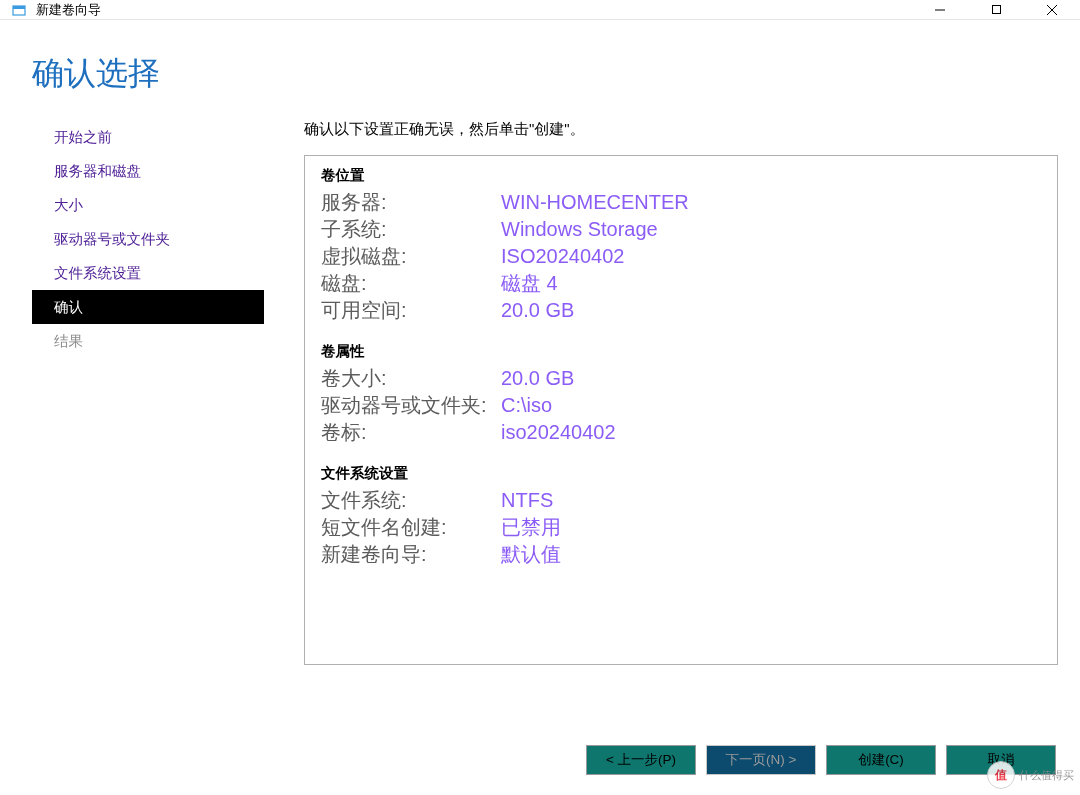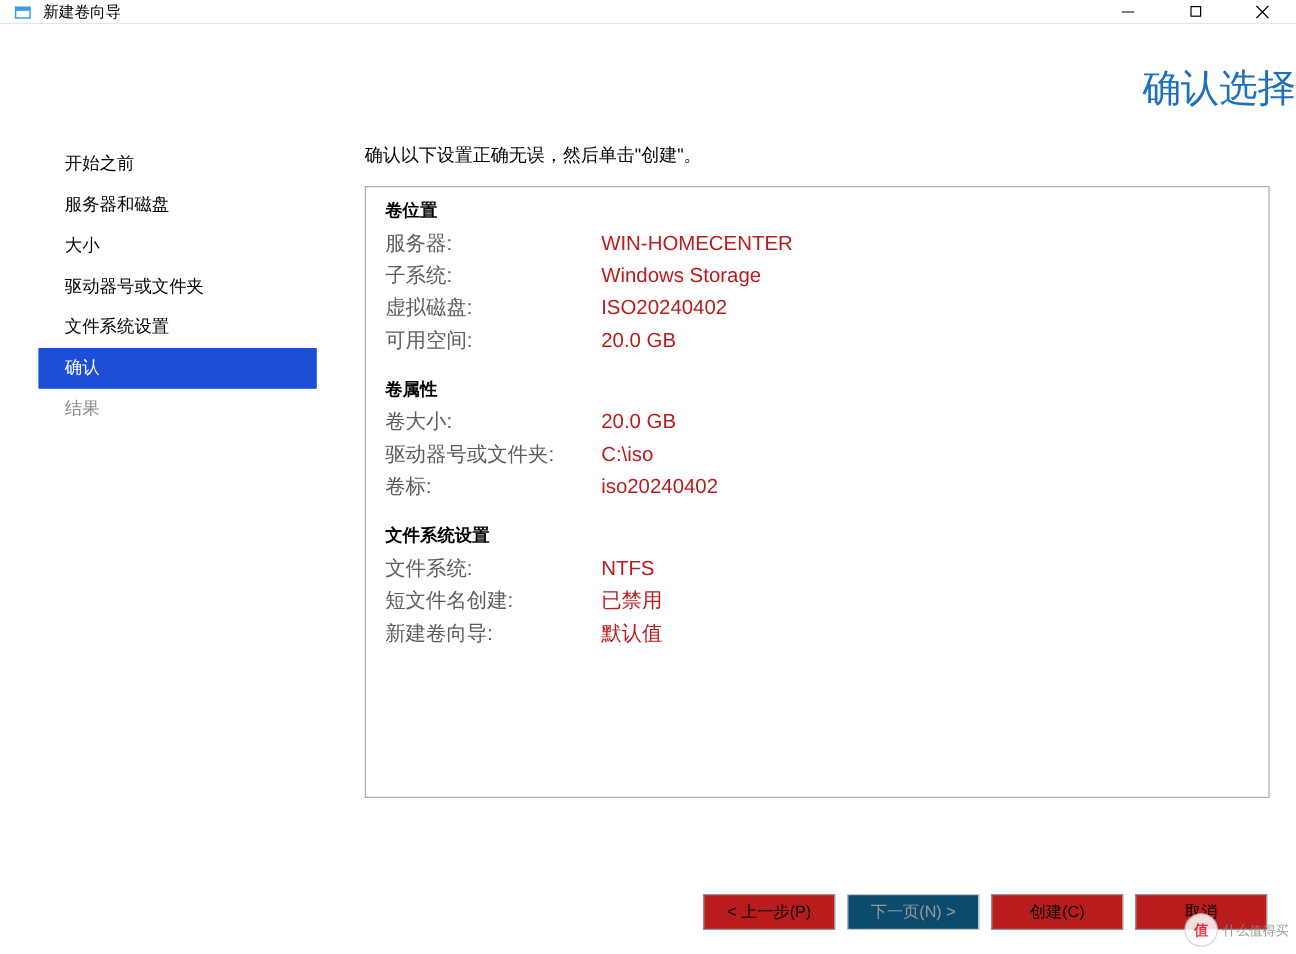--- a/index.html
+++ b/index.html
@@ -43,40 +43,39 @@
       color: #000;
     }
     .win-btn svg { stroke: #000; stroke-width: 1; fill: none; }
     .page-header {
       padding: 32px 0 24px 32px;
     }
     .page-header h1 {
       font-size: 32px;
       font-weight: 300;
       color: #1e70bf;
-      text-align: right;
     }
     .main {
       display: flex;
       padding-left: 32px;
       padding-right: 22px;
     }
     .sidebar {
       width: 232px;
       flex: 0 0 232px;
     }
     .sidebar-item {
       padding: 6px 0 6px 22px;
       font-size: 14.5px;
-      color: #000000;
+      color: #4c1d95;
       cursor: default;
       line-height: 22px;
     }
     .sidebar-item.active {
-      background: #1d4ed8;
+      background: #000000;
       color: #fff;
     }
     .sidebar-item.disabled {
       color: #8a8a8a;
     }
     .content {
       flex: 1;
       padding-left: 40px;
     }
     .instruction {
@@ -92,42 +91,42 @@
     .section-title {
       font-size: 14.5px;
       font-weight: 600;
       color: #000;
       margin-top: 6px;
       margin-bottom: 4px;
     }
     .section-title.first { margin-top: 0; }
     .kv-row {
       display: flex;
-      font-size: 17px;
+      font-size: 20px;
       line-height: 27px;
     }
     .kv-label {
       width: 180px;
       color: #5c5c5c;
       flex: 0 0 180px;
     }
-    .kv-value { color: #b91c1c; }
+    .kv-value { color: #8b5cf6; }
     .spacer { height: 12px; }
     .footer {
       position: absolute;
       bottom: 20px;
       right: 24px;
       display: flex;
       gap: 10px;
     }
     .btn {
       min-width: 110px;
       height: 30px;
       border: 1px solid #999;
-      background: #b91c1c;
+      background: #0f766e;
       font-size: 13.5px;
       font-family: inherit;
       color: #000;
       padding: 0 12px;
       cursor: pointer;
     }
     .btn:disabled {
       color: #9a9a9a;
       background: #0c4a6e;
       border-color: #c8c8c8;
@@ -214,20 +213,24 @@
       </div>
       <div class="kv-row">
         <div class="kv-label">子系统:</div>
         <div class="kv-value">Windows Storage</div>
       </div>
       <div class="kv-row">
         <div class="kv-label">虚拟磁盘:</div>
         <div class="kv-value">ISO20240402</div>
       </div>
       <div class="kv-row">
+        <div class="kv-label">磁盘:</div>
+        <div class="kv-value">磁盘 4</div>
+      </div>
+      <div class="kv-row">
         <div class="kv-label">可用空间:</div>
         <div class="kv-value">20.0 GB</div>
       </div>
 
       <div class="spacer"></div>
       <div class="section-title">卷属性</div>
       <div class="kv-row">
         <div class="kv-label">卷大小:</div>
         <div class="kv-value">20.0 GB</div>
       </div>

